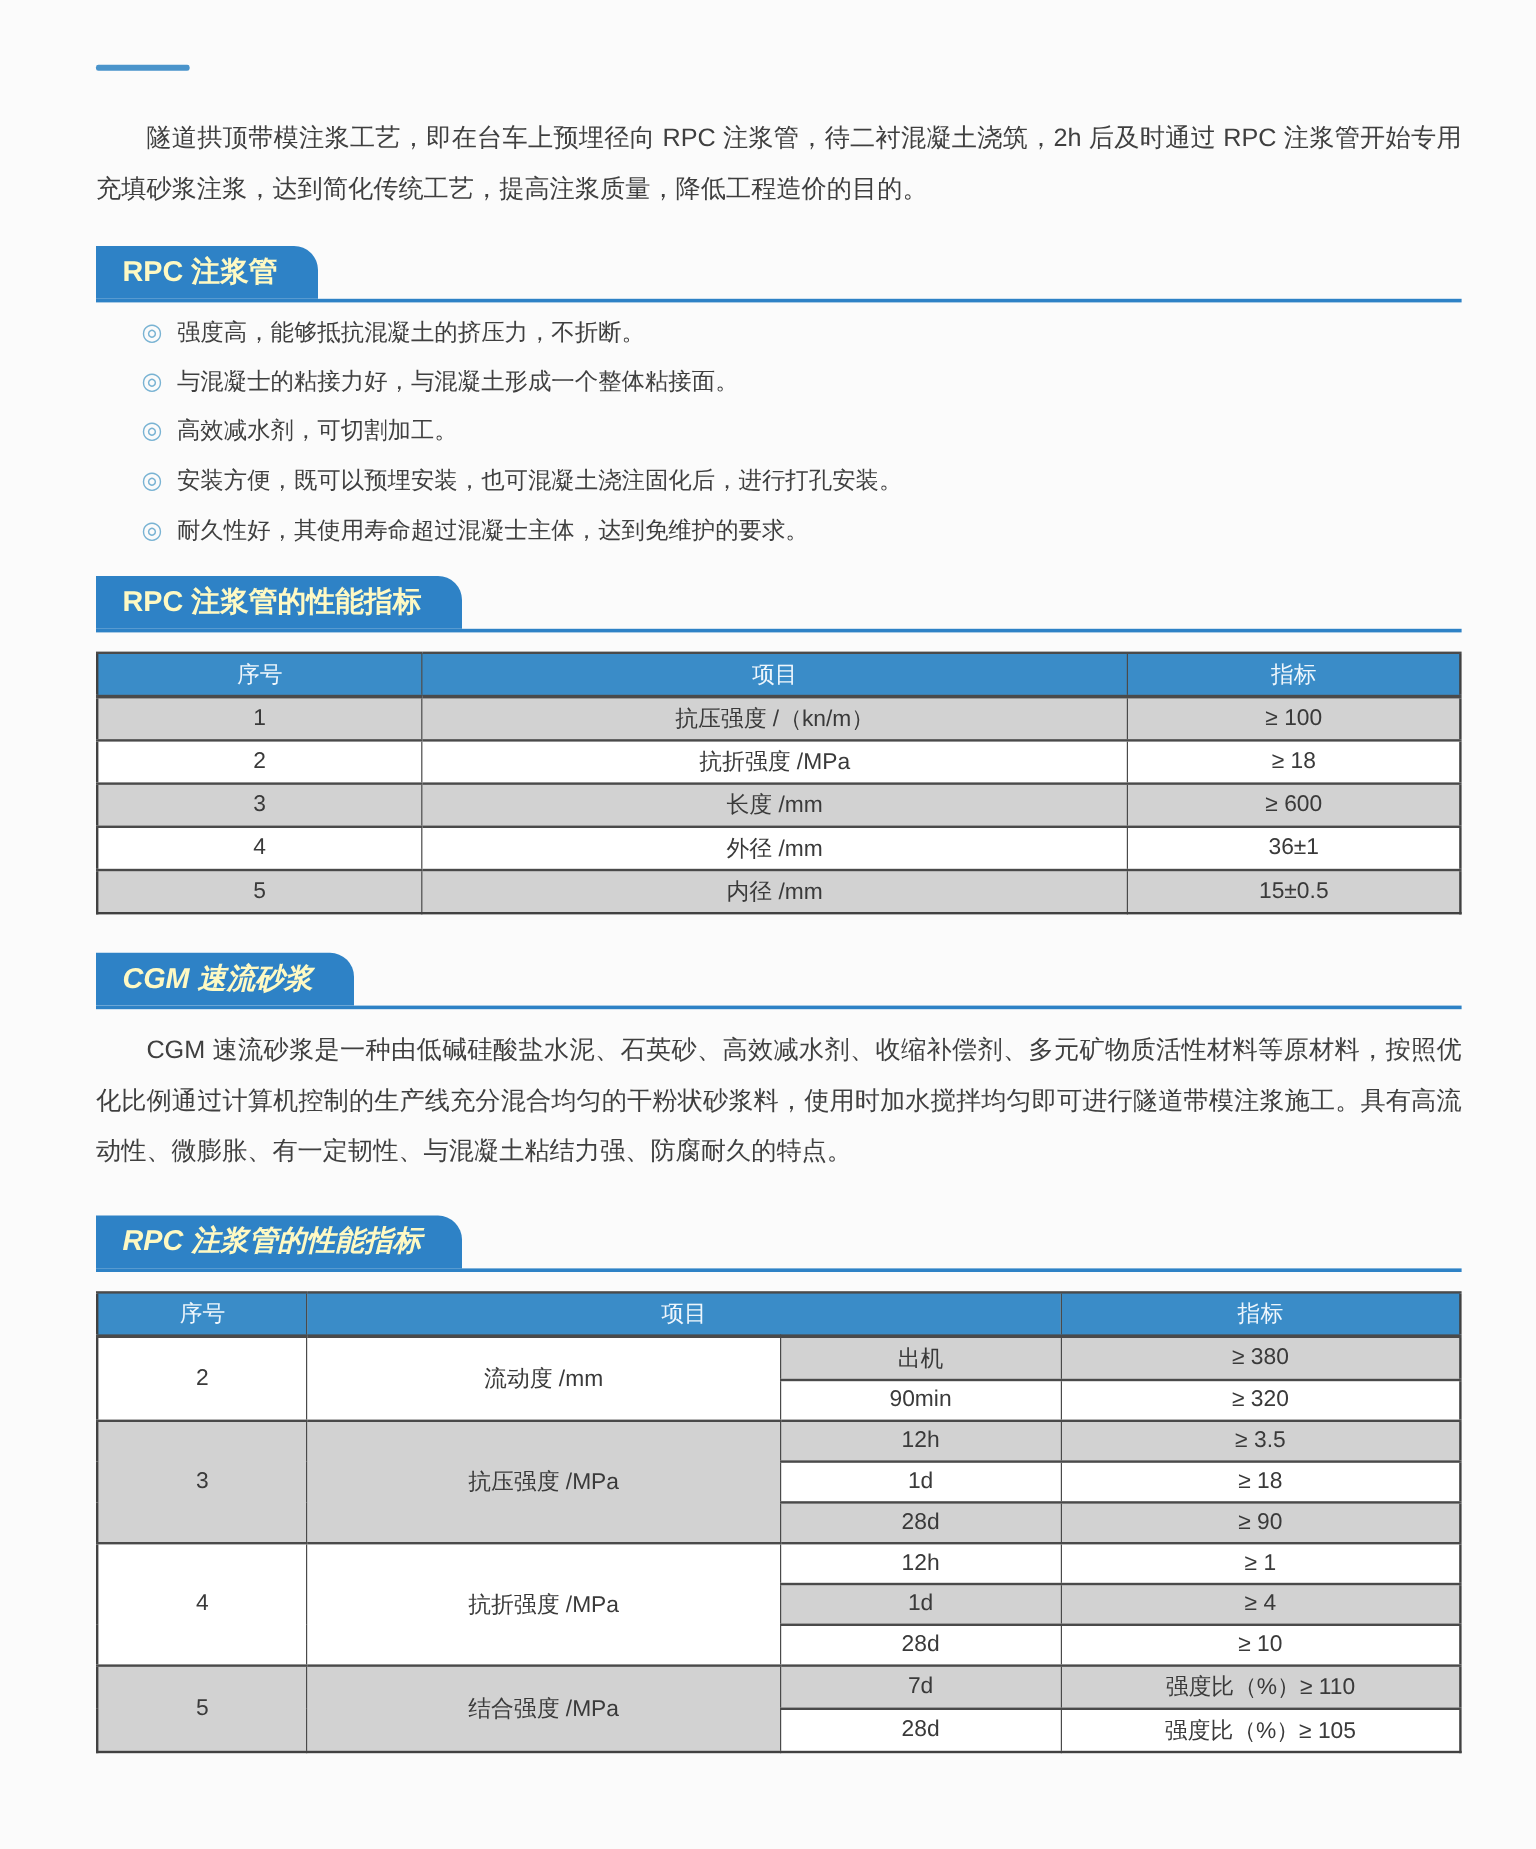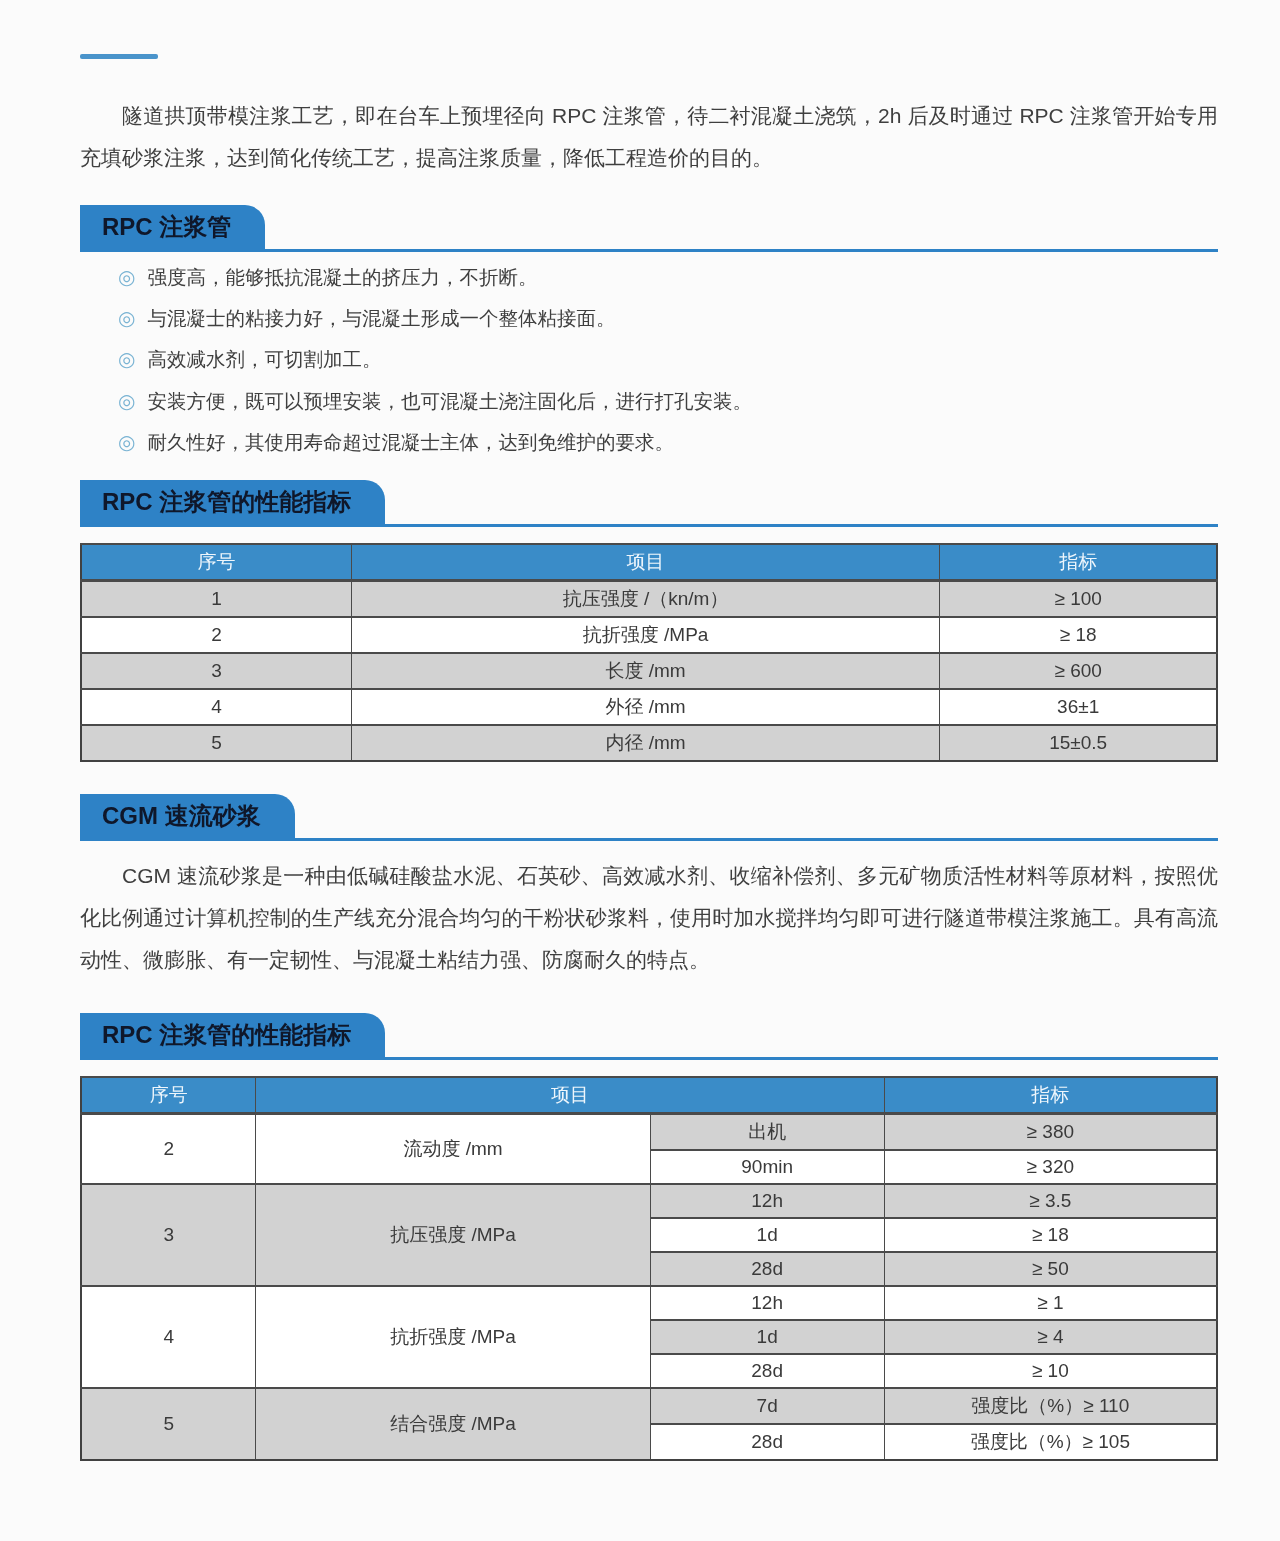--- a/index.html
+++ b/index.html
@@ -34,25 +34,25 @@
   }
   .intro { margin-top: 36px; }
   .after-header { margin-top: 14px; }
 
   .section-header {
     border-bottom: 3px solid #2e82c6;
     line-height: 0;
   }
   .mt-a { margin-top: 26px; }
   .mt-b { margin-top: 22px; }
-  .mt-c { margin-top: 32px; }
+  .mt-c { margin-top: 32px; font-style: italic; }
   .badge {
     display: inline-block;
     background: #2e82c6;
-    color: #0f172a;
+    color: #fef9c3;
     font-weight: 700;
     font-size: 24px;
     line-height: 1;
     padding: 10px 34px 10px 22px;
     border-radius: 0 20px 0 0;
   }
 
   .features { list-style: none; margin-top: 8px; }
   .features li {
     display: flex;
@@ -220,21 +220,21 @@
         <td class="cg" rowspan="3">抗压强度 /MPa</td>
         <td class="cg">12h</td>
         <td class="cg">≥ 3.5</td>
       </tr>
       <tr>
         <td>1d</td>
         <td>≥ 18</td>
       </tr>
       <tr>
         <td class="cg">28d</td>
-        <td class="cg">≥ 50</td>
+        <td class="cg">≥ 90</td>
       </tr>
 
       <tr>
         <td rowspan="3">4</td>
         <td rowspan="3">抗折强度 /MPa</td>
         <td>12h</td>
         <td>≥ 1</td>
       </tr>
       <tr>
         <td class="cg">1d</td>

